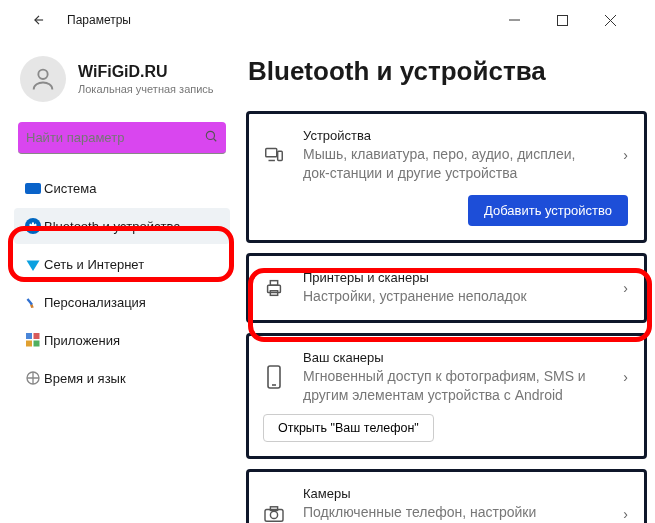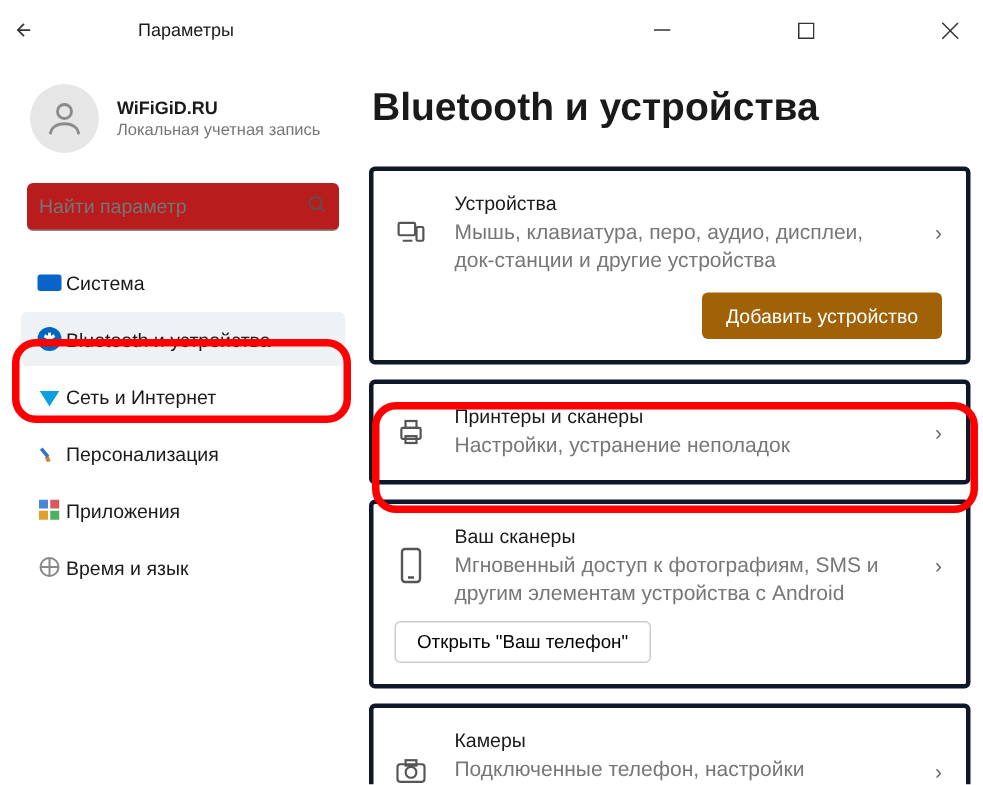--- a/index.html
+++ b/index.html
@@ -10,22 +10,21 @@
     background: #fff;
     width: 655px;
     height: 523px;
     overflow: hidden;
     position: relative;
   }
   .titlebar {
     display: flex;
     align-items: center;
     height: 40px;
-    padding: 0 0;
-    gap: 48px;
+    padding: 0 23px;
   }
   .tb-back {
     width: 32px; height: 32px;
     display: flex; align-items: center; justify-content: center;
     font-size: 15px;
     cursor: pointer;
   }
   .tb-title {
     margin-left: 12px;
     font-size: 12px;
@@ -55,28 +54,28 @@
     align-items: center;
     gap: 12px;
     padding: 16px 6px 20px 6px;
   }
   .avatar {
     width: 46px; height: 46px;
     border-radius: 50%;
     background: #e6e6e6;
     display: flex; align-items: center; justify-content: center;
   }
-  .user-name { font-weight: 600; font-size: 12px; }
+  .user-name { font-weight: 600; font-size: 16px; }
   .user-sub  { font-size: 11px; color: #777; margin-top: 2px; }
 
   .search-box {
     display: flex;
     align-items: center;
     border-bottom: 1px solid #888;
-    background: #b91c1c;
+    background: #d946ef;
     border-radius: 4px;
     padding: 0 8px;
     height: 32px;
     margin: 0 4px 16px 4px;
   }
   .search-box input {
     border: none; background: transparent; outline: none;
     flex: 1; font-size: 13px;
   }
   .search-icon { font-size: 13px; color: #555; }
@@ -145,21 +144,21 @@
     display:flex;align-items:center;justify-content:center;
     color:#444;
     flex-shrink: 0;
   }
   .card-body { flex: 1; min-width:0; }
   .card-title { font-size: 13px; font-weight: 500; }
   .card-sub   { font-size: 14px; color: #777; margin-top: 2px; line-height: 1.35; }
   .card-chev  { color: #666; font-size: 14px; }
 
   .btn-primary {
-    background: #a16207;
+    background: #1d4ed8;
     color: #fff;
     border: none;
     border-radius: 4px;
     padding: 8px 16px;
     font-size: 13px;
     cursor: pointer;
     margin-top: 12px;
     float: right;
   }
   .btn-secondary {

